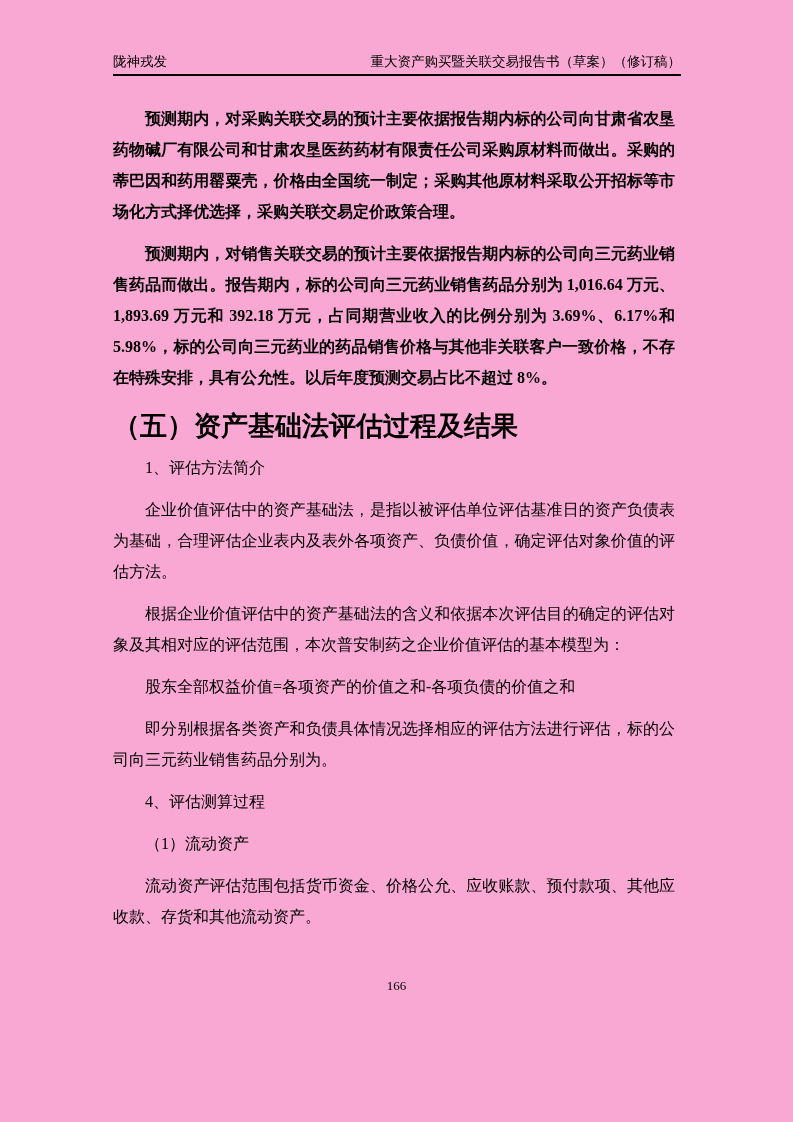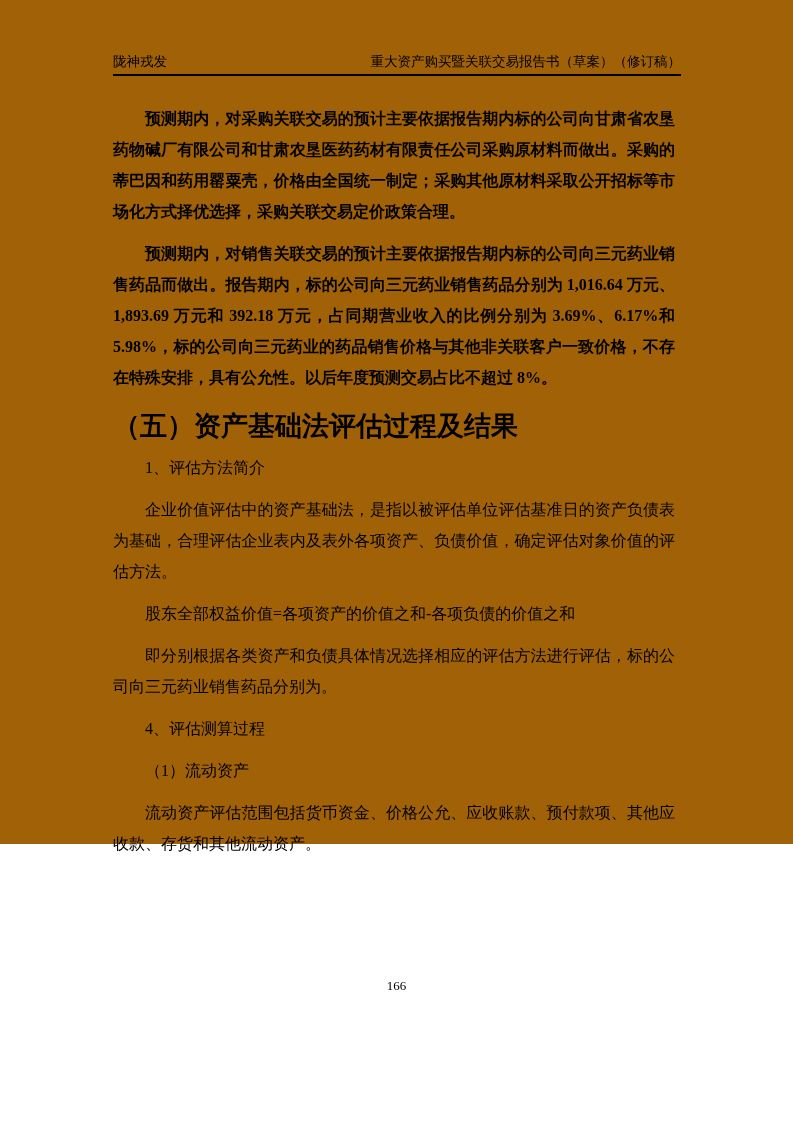--- a/index.html
+++ b/index.html
@@ -13,22 +13,22 @@
     position: relative;
     font-family: "Liberation Serif", serif;
     color: #000000;
     overflow: hidden;
   }
   .doc {
     position: absolute;
     top: 0;
     left: 0;
     width: 793px;
-    height: 844px;
-    background: #a16207;
+    height: 1122px;
+    background: #f9a8d4;
   }
   .page-header {
     position: absolute;
     top: 52px;
     left: 113px;
     width: 568px;
     display: flex;
     justify-content: space-between;
     align-items: flex-end;
     font-size: 13.5px;
@@ -84,20 +84,21 @@
     <span>陇神戎发</span>
     <span>重大资产购买暨关联交易报告书（草案）（修订稿）</span>
   </div>
 
   <div class="page-content">
     <p class="b">预测期内，对采购关联交易的预计主要依据报告期内标的公司向甘肃省农垦药物碱厂有限公司和甘肃农垦医药药材有限责任公司采购原材料而做出。采购的蒂巴因和药用罂粟壳，价格由全国统一制定；采购其他原材料采取公开招标等市场化方式择优选择，采购关联交易定价政策合理。</p>
     <p class="b">预测期内，对销售关联交易的预计主要依据报告期内标的公司向三元药业销售药品而做出。报告期内，标的公司向三元药业销售药品分别为 1,016.64 万元、1,893.69 万元和 392.18 万元，占同期营业收入的比例分别为 3.69%、6.17%和 5.98%，标的公司向三元药业的药品销售价格与其他非关联客户一致价格，不存在特殊安排，具有公允性。以后年度预测交易占比不超过 8%。</p>
     <h2>（五）资产基础法评估过程及结果</h2>
     <p>1、评估方法简介</p>
     <p>企业价值评估中的资产基础法，是指以被评估单位评估基准日的资产负债表为基础，合理评估企业表内及表外各项资产、负债价值，确定评估对象价值的评估方法。</p>
+    <p>根据企业价值评估中的资产基础法的含义和依据本次评估目的确定的评估对象及其相对应的评估范围，本次普安制药之企业价值评估的基本模型为：</p>
     <p>股东全部权益价值=各项资产的价值之和-各项负债的价值之和</p>
     <p>即分别根据各类资产和负债具体情况选择相应的评估方法进行评估，标的公司向三元药业销售药品分别为。</p>
     <p>4、评估测算过程</p>
     <p>（1）流动资产</p>
     <p>流动资产评估范围包括货币资金、价格公允、应收账款、预付款项、其他应收款、存货和其他流动资产。</p>
   </div>
 
   <div class="page-footer">
     <span>166</span>
   </div>

